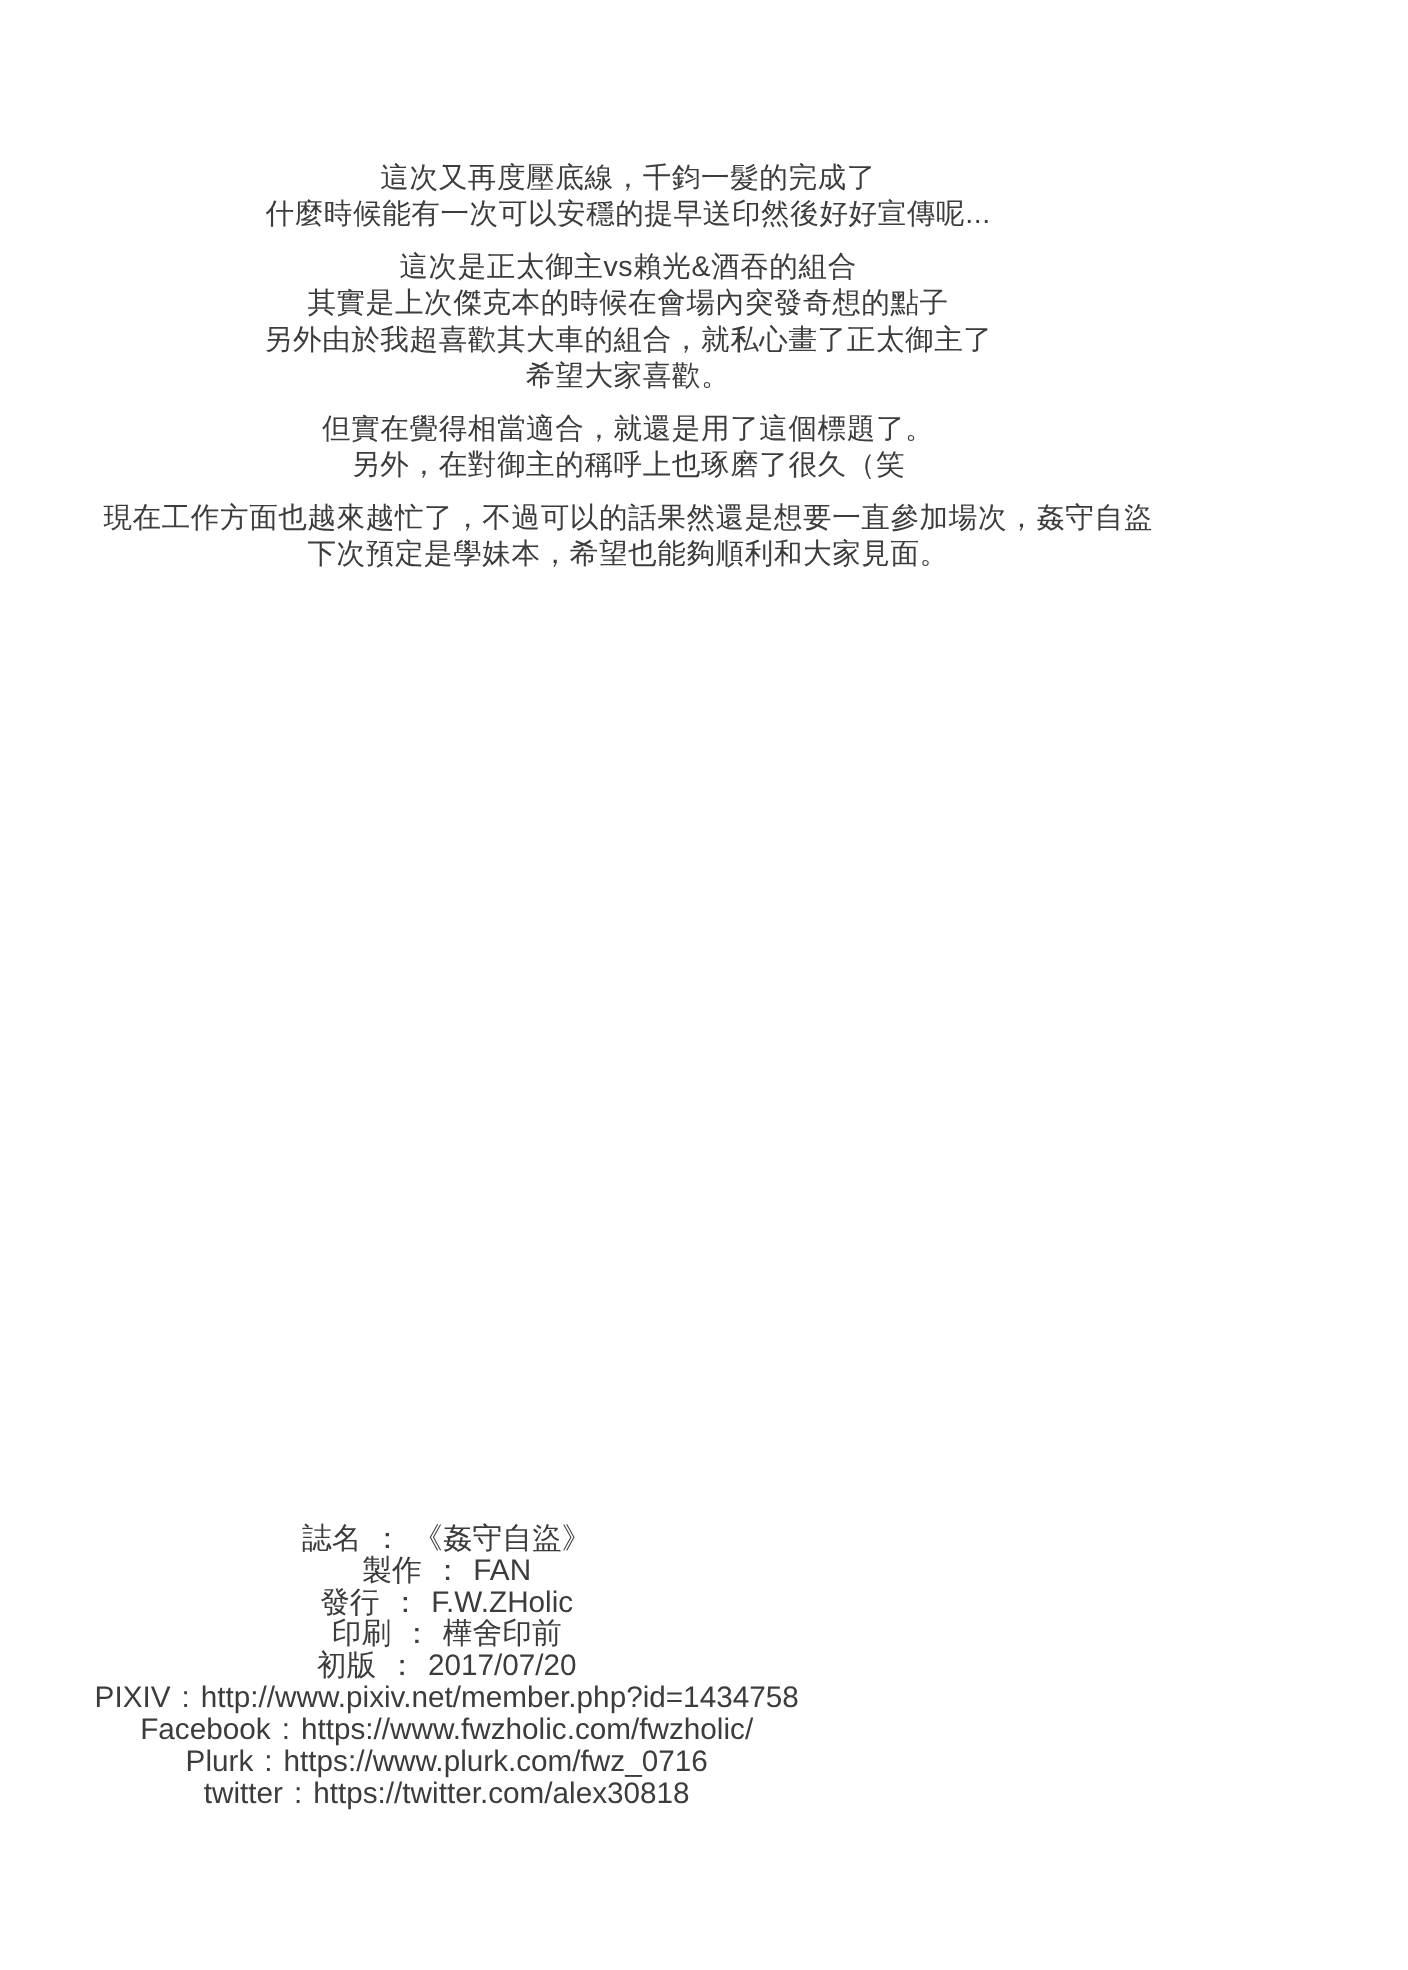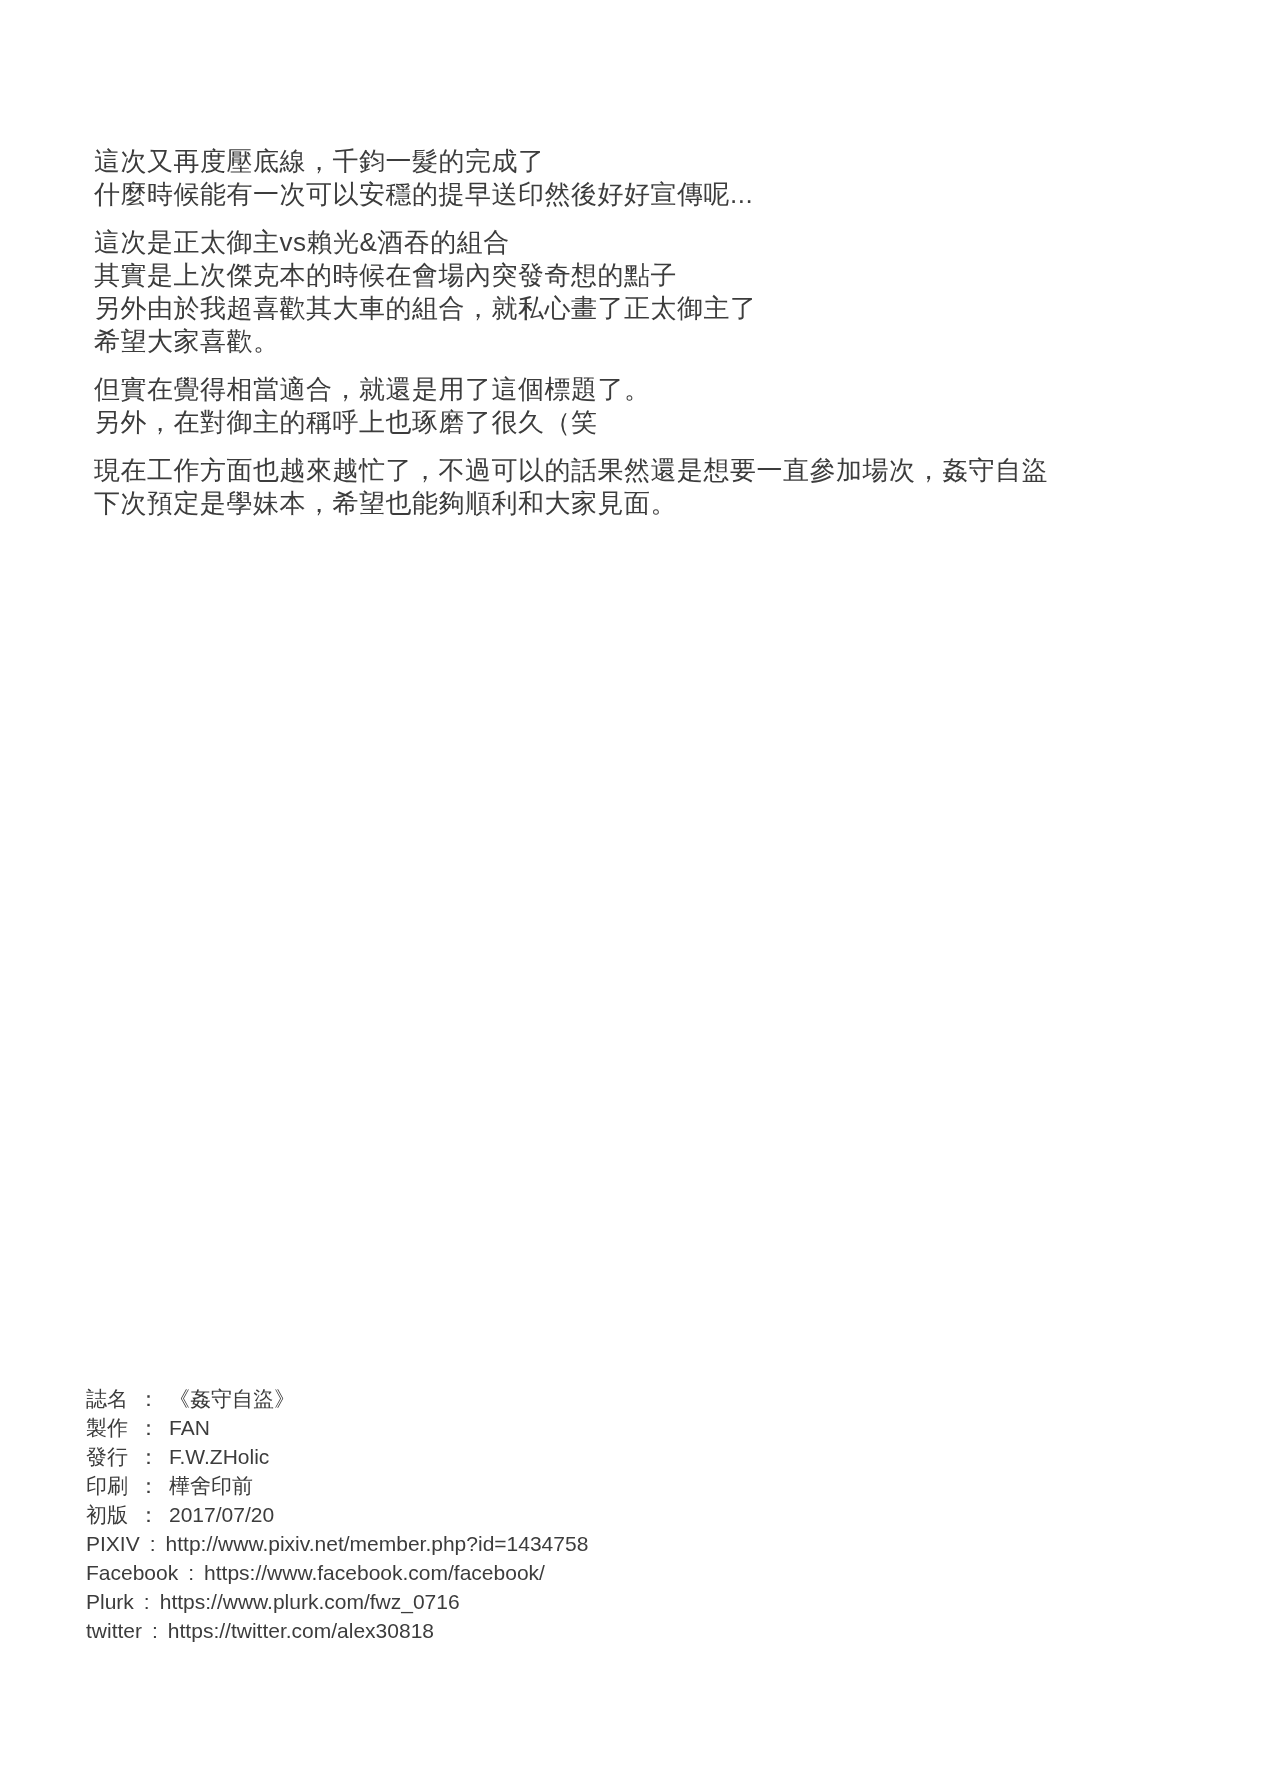--- a/index.html
+++ b/index.html
@@ -4,35 +4,36 @@
 <style>
   html,body{margin:0;padding:0;background:#e8e8e8;}
   .page{
     position:relative;
     width:1280px;height:1791px;
     margin:0 auto;
     background:#ffffff;
     color:#3c3c3c;
     font-family:"Liberation Sans","DejaVu Sans",sans-serif;
     overflow:hidden;
+    text-align:center;
   }
   .afterword{
     position:absolute;
     left:94px;top:145px;
     font-size:26px;
     line-height:33px;
     letter-spacing:0.5px;
     white-space:nowrap;
   }
   .para{margin:0 0 15px 0;}
   .line{white-space:nowrap;}
   .colophon{
     position:absolute;
     left:86px;top:1384px;
-    font-size:21px;
+    font-size:27px;
     line-height:29px;
     white-space:nowrap;
   }
   .colophon-row{white-space:nowrap;}
   .sep{margin:0 10px;}
 </style>
 </head>
 <body>
 
 <div class="page">
@@ -83,21 +84,21 @@
 
     <div class="colophon-row">
       <span>初版</span><span class="sep">：</span><span>2017/07/20</span>
     </div>
 
     <div class="colophon-row">
       <span>PIXIV</span><span class="sep">:</span><span>http://www.pixiv.net/member.php?id=1434758</span>
     </div>
 
     <div class="colophon-row">
-      <span>Facebook</span><span class="sep">:</span><span>https://www.facebook.com/facebook/</span>
+      <span>Facebook</span><span class="sep">:</span><span>https://www.fwzholic.com/fwzholic/</span>
     </div>
 
     <div class="colophon-row">
       <span>Plurk</span><span class="sep">:</span><span>https://www.plurk.com/fwz_0716</span>
     </div>
 
     <div class="colophon-row">
       <span>twitter</span><span class="sep">:</span><span>https://twitter.com/alex30818</span>
     </div>
 

